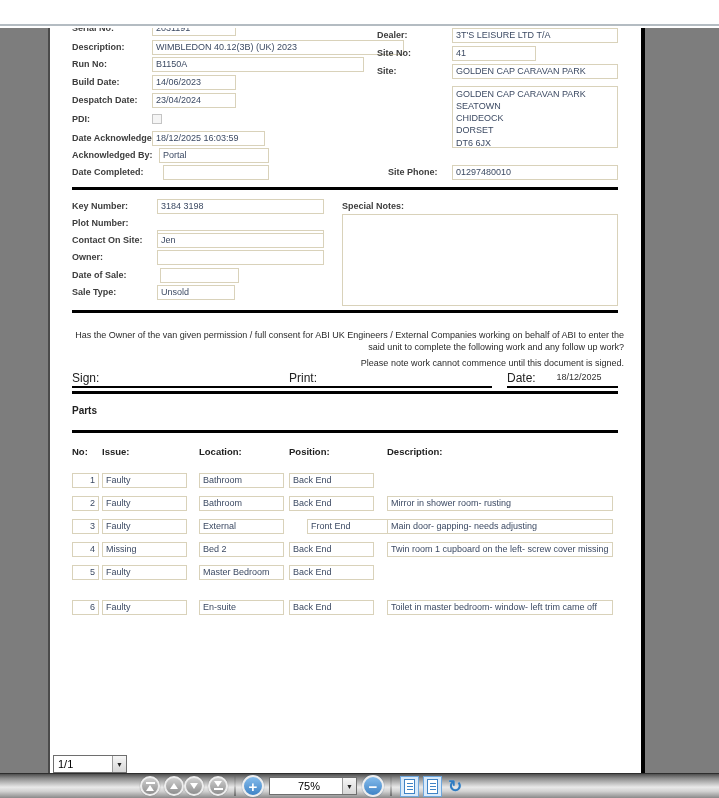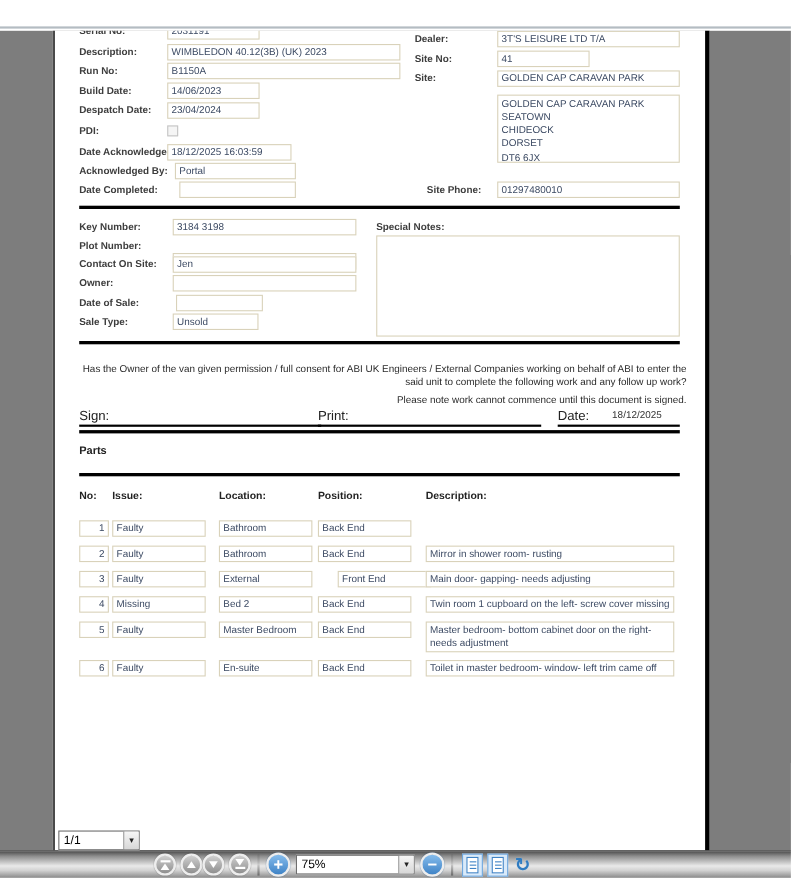--- a/index.html
+++ b/index.html
@@ -54,21 +54,21 @@
     border-top:6px solid #fff; }
   .tbar { width:9px; height:2px; background:#fff; margin:1px 0; }
 
   .combo { height:18px; background:#fff; border:1px solid #6e6e6e; display:flex; align-items:stretch;
     margin:0 5px; flex:0 0 auto; }
   .combo .val { font-size:11px; color:#000; padding:2px 4px; flex:1; }
   .combo .dd { width:14px; background:linear-gradient(180deg,#f6f6f6,#d7d7d7);
     border-left:1px solid #9a9a9a; display:flex; align-items:center; justify-content:center;
     font-size:7px; color:#222; cursor:pointer; }
   .combo.page { width:74px; }
-  .combo.zoom { width:108px; }
+  .combo.zoom { width:88px;padding-left:24px; }
 
   .sep { width:2px; height:20px; background:linear-gradient(180deg,#6a6a6a,#c9c9c9,#6a6a6a);
     margin:0 6px; flex:0 0 auto; }
   .gap { width:4px; flex:0 0 auto; }
 
   .fit-btn { width:19px; height:21px; border:1px solid #6fa7dd; background:#d9eafa; margin:0 2px;
     display:flex; align-items:center; justify-content:center; cursor:pointer; flex:0 0 auto; }
   .fit-doc { width:11px; height:15px; background:#fff; border:1px solid #3f83c6; position:relative; }
   .fit-doc:before { content:""; position:absolute; left:2px; top:3px; width:6px; height:1px;
     background:#3f83c6; box-shadow:0 3px 0 #3f83c6, 0 6px 0 #3f83c6; }
@@ -80,21 +80,21 @@
 
 <div class="top-band"></div>
 
 <div class="viewer">
   <div class="page">
 
     <div class="flabel" style="left:22px;top:14px">Serial No:</div>
     <div class="fbox" style="left:102px;top:12px;width:84px">2031191</div>
 
     <div class="flabel" style="left:22px;top:33px">Description:</div>
-    <div class="fbox" style="left:102px;top:31px;width:212px">WIMBLEDON 40.12(3B) (UK) 2023</div>
+    <div class="fbox" style="left:102px;top:31px;width:252px">WIMBLEDON 40.12(3B) (UK) 2023</div>
 
     <div class="flabel" style="left:22px;top:50px">Run No:</div>
     <div class="fbox" style="left:102px;top:48px;width:212px">B1150A</div>
 
     <div class="flabel" style="left:22px;top:68px">Build Date:</div>
     <div class="fbox" style="left:102px;top:66px;width:84px">14/06/2023</div>
 
     <div class="flabel" style="left:22px;top:86px">Despatch Date:</div>
     <div class="fbox" style="left:102px;top:84px;width:84px">23/04/2024</div>
 
@@ -196,21 +196,20 @@
     <div class="pbox num" style="left:22px;top:533px;width:27px">4</div>
     <div class="pbox" style="left:52px;top:533px;width:85px">Missing</div>
     <div class="pbox" style="left:149px;top:533px;width:85px">Bed 2</div>
     <div class="pbox" style="left:239px;top:533px;width:85px">Back End</div>
     <div class="pbox desc" style="left:337px;top:533px">Twin room 1 cupboard on the left- screw cover missing</div>
 
     <div class="pbox num" style="left:22px;top:556px;width:27px">5</div>
     <div class="pbox" style="left:52px;top:556px;width:85px">Faulty</div>
     <div class="pbox" style="left:149px;top:556px;width:85px">Master Bedroom</div>
     <div class="pbox" style="left:239px;top:556px;width:85px">Back End</div>
-    <div class="pbox desc tall" style="left:337px;top:556px">Master bedroom- bottom cabinet door on the right- needs adjustment</div>
 
     <div class="pbox num" style="left:22px;top:591px;width:27px">6</div>
     <div class="pbox" style="left:52px;top:591px;width:85px">Faulty</div>
     <div class="pbox" style="left:149px;top:591px;width:85px">En-suite</div>
     <div class="pbox" style="left:239px;top:591px;width:85px">Back End</div>
     <div class="pbox desc" style="left:337px;top:591px">Toilet in master bedroom- window- left trim came off</div>
 
   </div>
 </div>
 

